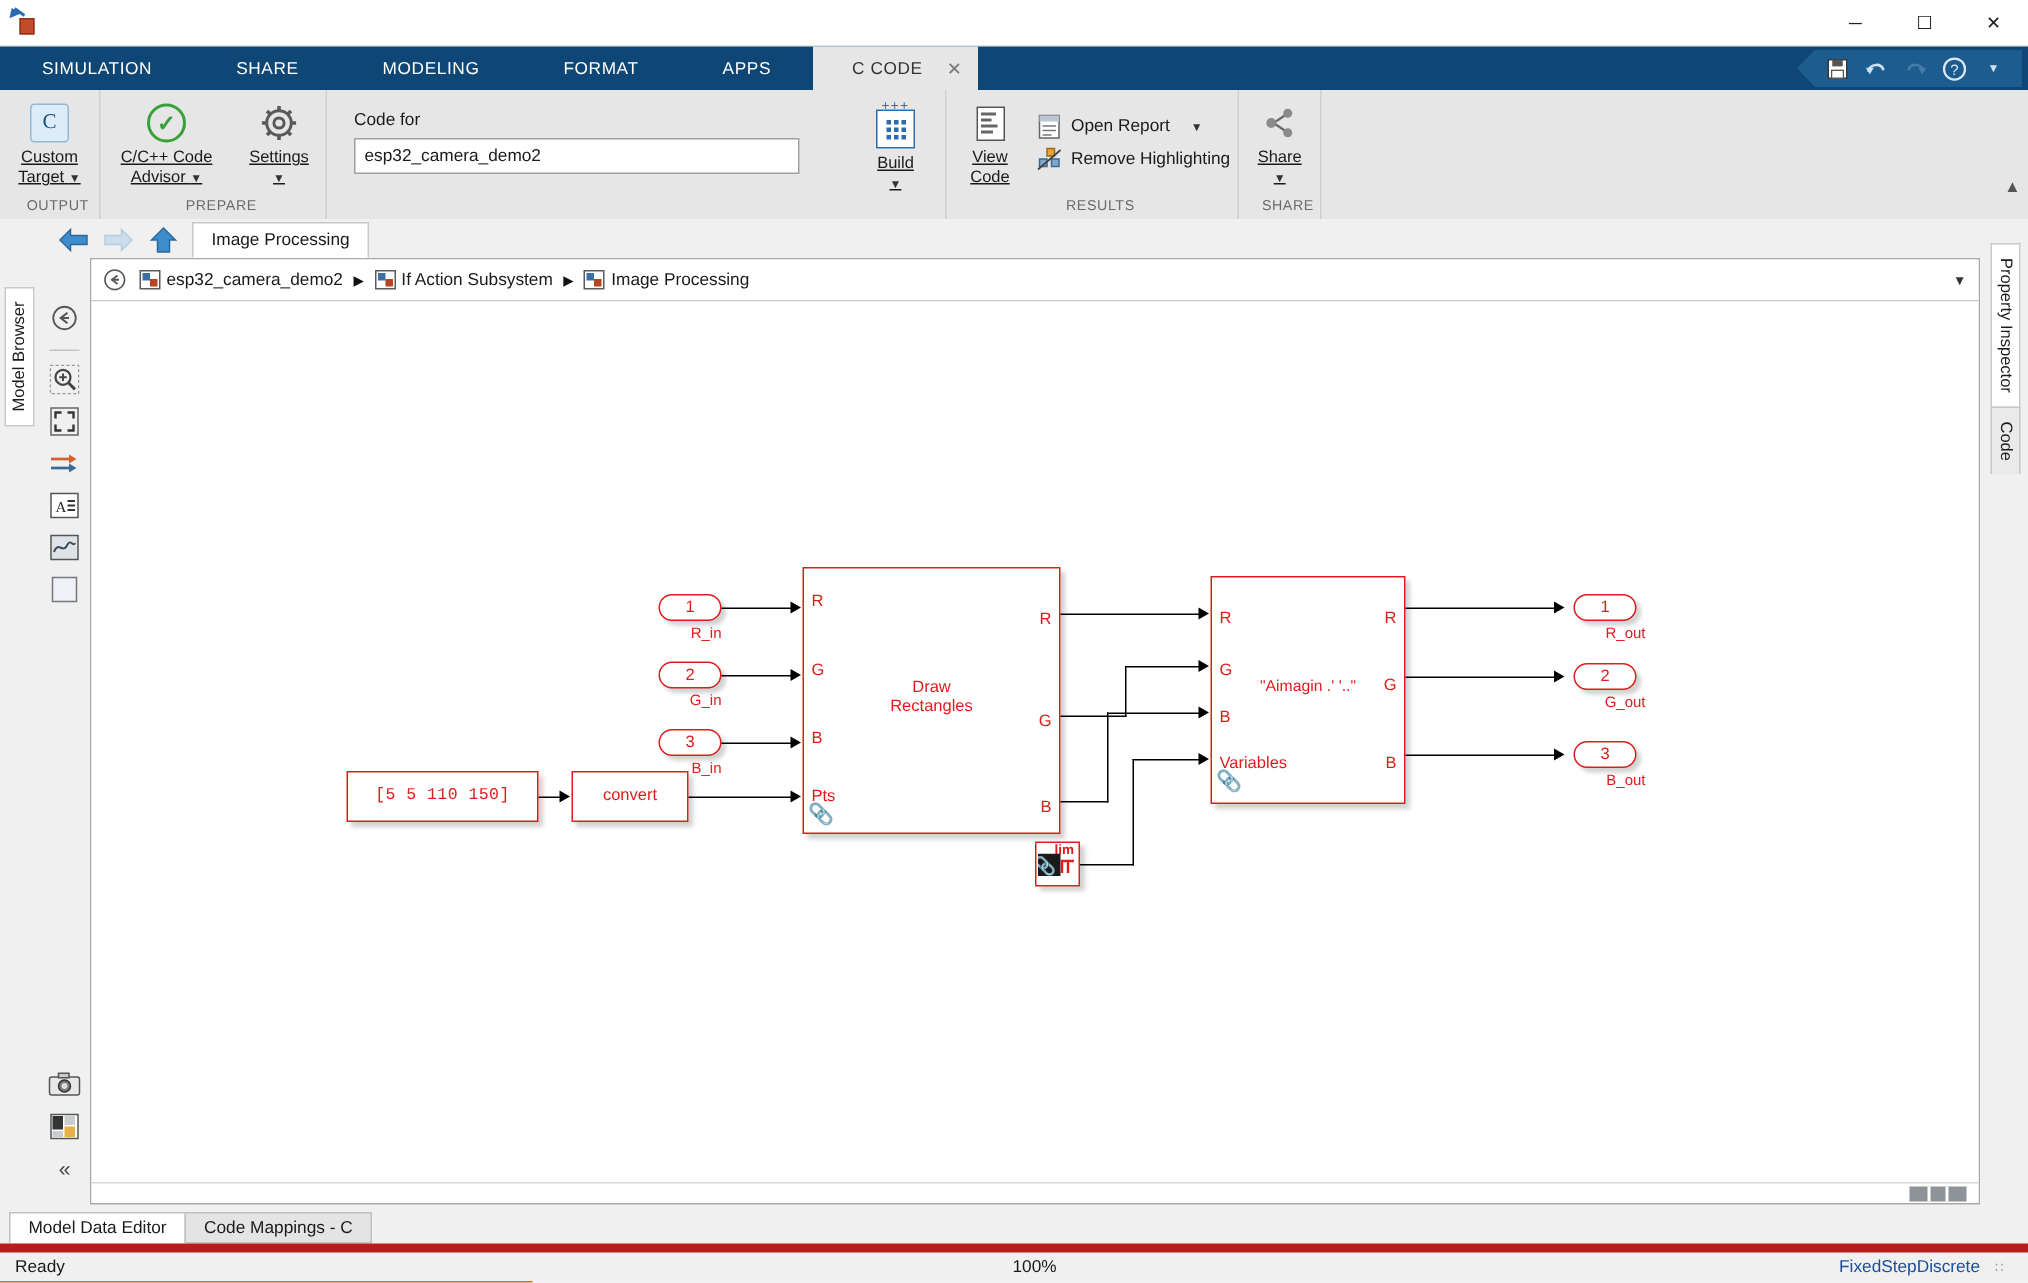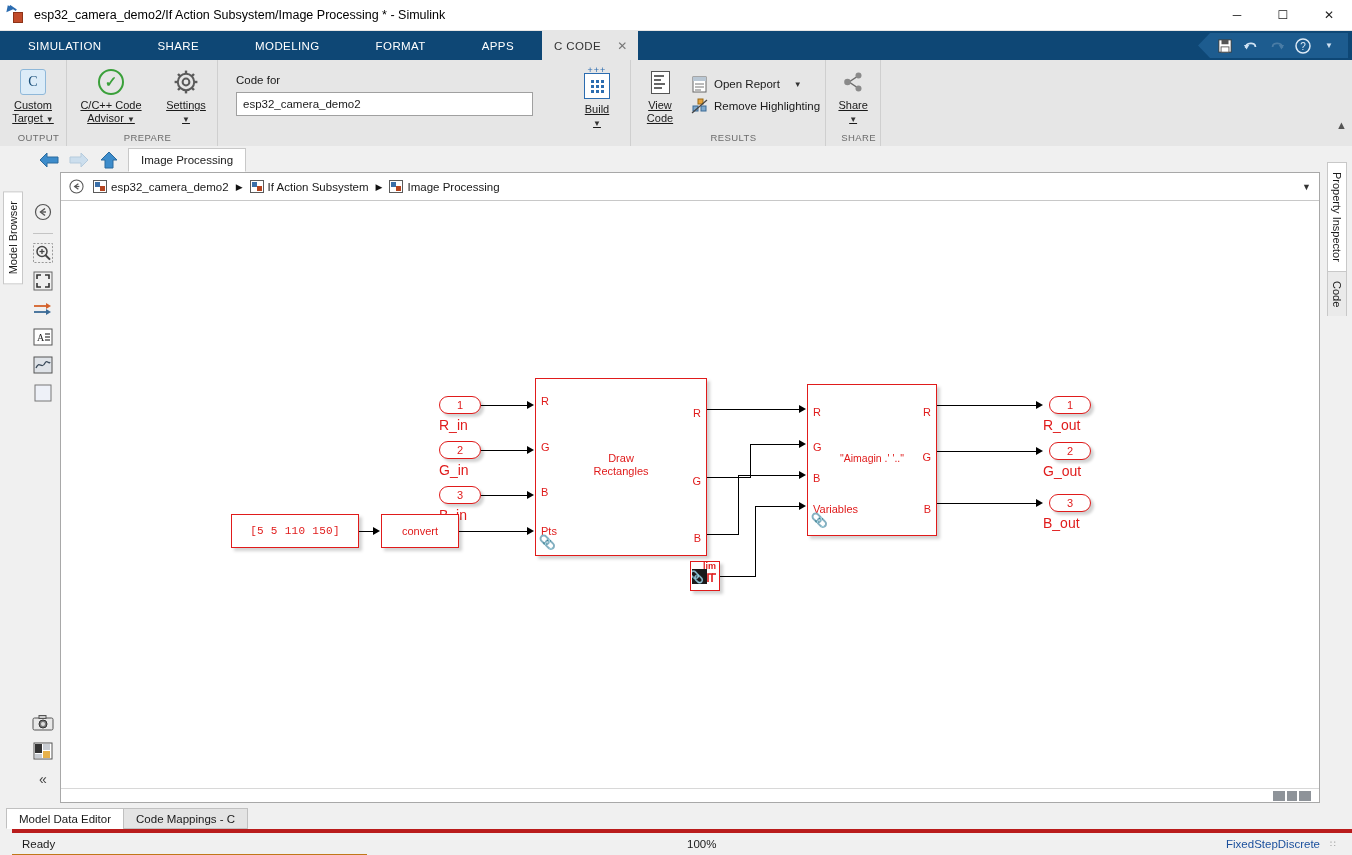--- a/index.html
+++ b/index.html
@@ -65,21 +65,21 @@
     position: relative; flex: 0 0 29px;
   }
   .tab {
     height: 29px; padding: 0 28px;
     display: flex; align-items: center; justify-content: center;
     color: #ffffff; font-size: 11.5px; letter-spacing: 0.4px;
     cursor: default;
   }
   .tab.active {
     background: #e6e6e6; color: #333;
-    padding-right: 10px; padding-left: 12px;
+    padding-right: 10px; padding-left: 26px;
   }
   .tab .tabclose {
     margin-left: 16px; color: #777; font-size: 12px;
   }
   .qab {
     position: absolute; right: 4px; top: 2px;
     height: 25px;
     display: flex; align-items: center;
     background: #1d5c8f;
     border-radius: 3px 0 0 3px;
@@ -285,21 +285,21 @@
     position: absolute; color: #e01b1b; font-size: 11px; white-space: nowrap;
   }
   .inport {
     position: absolute; border: 1.6px solid #e01b1b; background: #fff;
     border-radius: 11px; height: 18px; width: 42px;
     display: flex; align-items: center; justify-content: center;
     color: #e01b1b; font-size: 11px;
     box-shadow: 3px 3px 3px rgba(0,0,0,0.18);
   }
   .blk-label {
-    position: absolute; color: #e01b1b; font-size: 14px; text-align: left;
+    position: absolute; color: #e01b1b; font-size: 10px; text-align: right;
     white-space: nowrap;
   }
   .wire { position: absolute; background: #000; }
   .wire.h { height: 1.4px; }
   .wire.v { width: 1.4px; }
   .arrowhead {
     position: absolute; width: 0; height: 0;
     border-left: 7px solid #000;
     border-top: 4.5px solid transparent;
     border-bottom: 4.5px solid transparent;
@@ -315,23 +315,23 @@
     background: #f0f0f0; padding-left: 6px; flex: 0 0 22px;
   }
   .btab {
     height: 21px; display: flex; align-items: center; padding: 0 12px;
     font-size: 11.5px; color: #1a1a1a;
     border: 1px solid #c0c0c0; background: #e4e4e4;
     margin-right: -1px;
   }
   .btab.active { background: #fff; border-bottom-color: #fff; }
   .statusbar {
-    height: 26px; background: #f0f0f0; border-top: 4px solid #b91c1c;
+    height: 26px; background: #f0f0f0; border-top: 6px solid #b91c1c;
     display: flex; align-items: center; position: relative;
-    flex: 0 0 26px; padding: 0 10px; margin-left: 12px;
+    flex: 0 0 26px; padding: 0 10px;
   }
   .status-left { font-size: 11.5px; color: #1a1a1a; }
   .status-zoom {
     position: absolute; left: 675px; font-size: 11.5px; color: #1a1a1a;
   }
   .status-right {
     margin-left: auto; font-size: 11.5px; color: #1a4f9c;
   }
   .status-grip { width: 12px; margin-left: 10px; color:#999; font-size:9px; }
   .progress-accent {
@@ -343,21 +343,20 @@
 <body>
 
 <div id="app">
 
   <div class="titlebar">
     <div class="title-icon">
       <span class="arrow"></span>
         <span class="arrow2"></span>
         <span class="blk"></span>
     </div>
-    <div class="title-text">esp32_camera_demo2/If Action Subsystem/Image Processing * - Simulink</div>
     <div class="winbtns">
       <div class="winbtn">─</div>
       <div class="winbtn">☐</div>
       <div class="winbtn close">✕</div>
     </div>
   </div>
 
   <div class="tabstrip">
     <div class="tab">SIMULATION</div>
     <div class="tab">SHARE</div>

